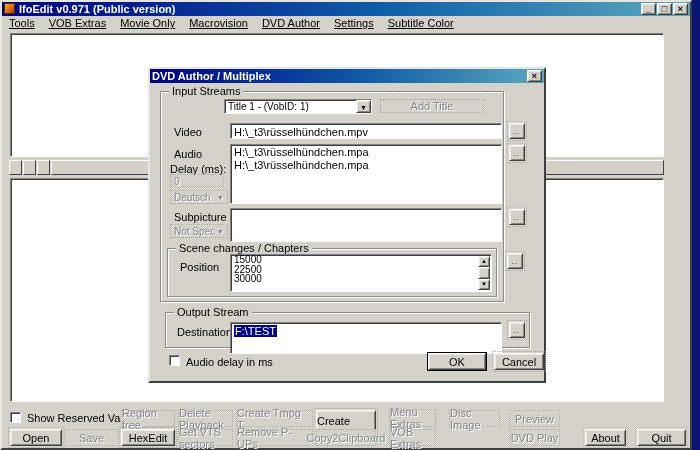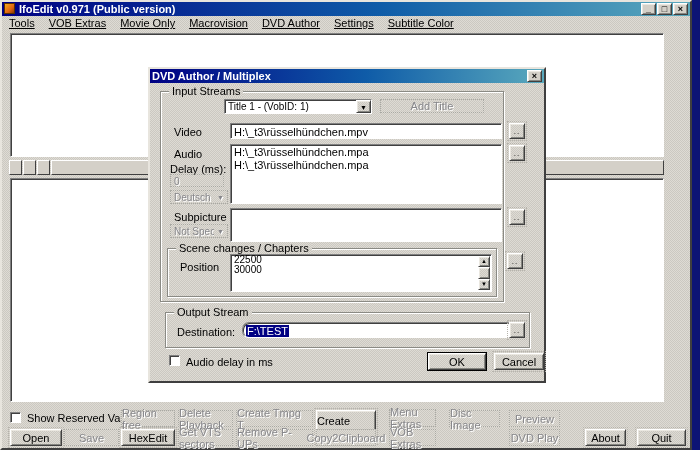--- a/index.html
+++ b/index.html
@@ -150,35 +150,36 @@
       <span class="txt">Not Specifie</span>
       <span class="arrow">▼</span>
     </div>
     <div class="abs btn on browse" style="left:359px;top:140px;">..</div>
 
     <div class="abs groupbox" style="left:17px;top:179px;width:330px;height:49px;">
       <span class="group-label dither">Scene changes / Chapters</span>
     </div>
     <span class="abs lbl" style="left:30px;top:192px;">Position</span>
     <div class="abs sunken" style="left:80px;top:185px;width:262px;height:38px;">
+      <div class="listrow">15000</div>
       <div class="listrow">22500</div>
       <div class="listrow">30000</div>
       <div class="scrollbar">
         <span class="sb-btn raised dither">▲</span>
         <span class="sb-thumb raised dither"></span>
         <span class="sb-btn raised dither" style="margin-top:auto;">▼</span>
       </div>
     </div>
     <div class="abs btn on browse" style="left:357px;top:184px;">..</div>
 
     <div class="abs groupbox" style="left:15px;top:243px;width:365px;height:36px;">
       <span class="group-label dither">Output Stream</span>
     </div>
     <span class="abs lbl" style="left:27px;top:257px;">Destination:</span>
-    <div class="abs sunken field" style="left:92px;top:253px;width:272px;height:16px;border-radius:7px;">
+    <div class="abs sunken field" style="left:80px;top:253px;width:272px;height:32px;">
       <span class="selected-text">F:\TEST</span>
     </div>
     <div class="abs btn on browse" style="left:359px;top:253px;">..</div>
 
     <span class="abs sunken checkbox" style="left:19px;top:286px;"></span>
     <span class="abs lbl" style="left:36px;top:287px;">Audio delay in ms</span>
     <div class="abs btn on" style="left:278px;top:284px;width:58px;height:17px;outline:1px solid #000;outline-offset:0;">OK</div>
     <div class="abs btn on" style="left:344px;top:284px;width:50px;height:17px;">Cancel</div>
   </div>
 

